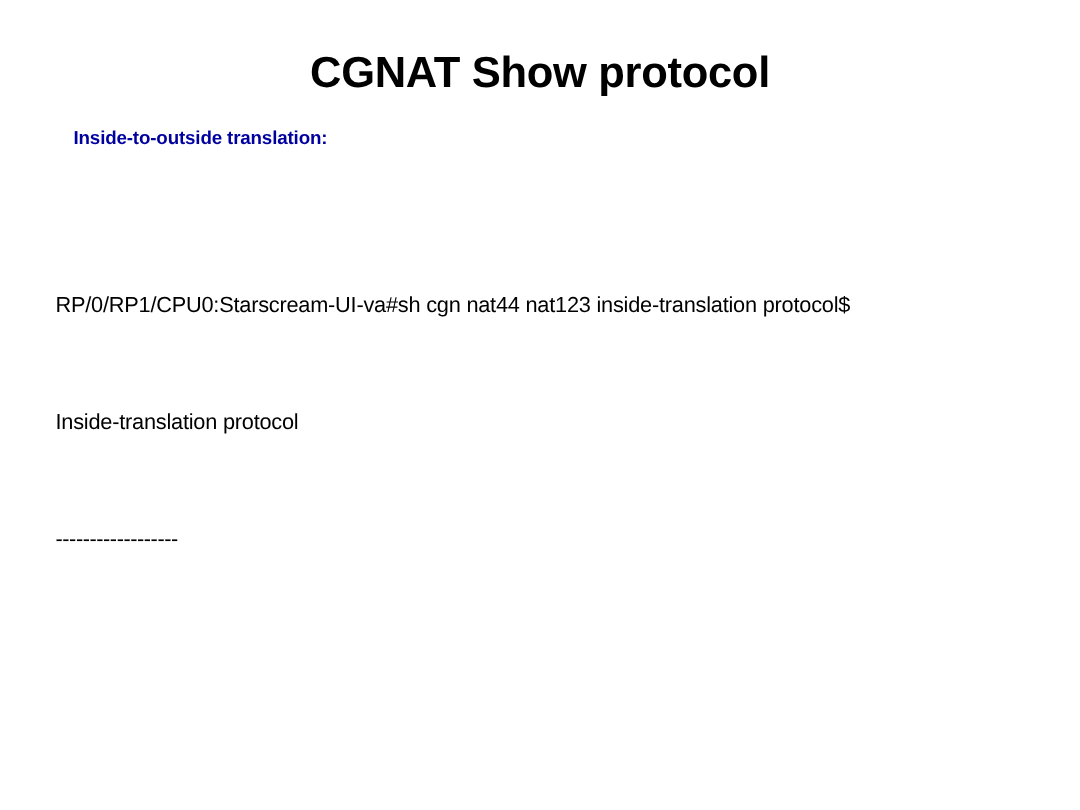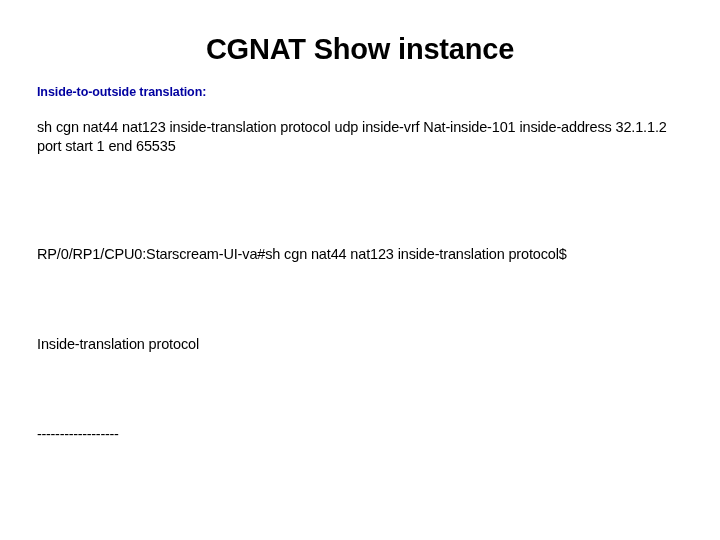--- a/index.html
+++ b/index.html
@@ -46,21 +46,21 @@
     left: 37px;
     width: 648px;
   }
 
   .subheading {
     font-size: 12.5px;
     font-weight: bold;
     color: #0000A0;
     line-height: 16px;
     letter-spacing: -0.1px;
-    margin: 0 0 0 0;
+    margin: 0 0 0 12px;
     white-space: nowrap;
   }
   .spacer-md { height: 18px; }
 
   .cmd-block {
     font-size: 14.5px;
     line-height: 19px;
     color: #000000;
     letter-spacing: -0.15px;
   }
@@ -70,45 +70,43 @@
     line-height: 19.5px;
     color: #000000;
     letter-spacing: -0.15px;
     white-space: pre;
   }
 
   .term-line {
     white-space: pre;
     display: block;
     min-height: 19px;
-    margin-top: 12px;
   }
 
   .rule-short,
   .rule-long {
     display: block;
     white-space: pre;
     overflow: hidden;
     letter-spacing: -0.3px;
   }
 </style>
 </head>
 <body>
 
 <div class="slide">
 
-  <div class="slide-title">CGNAT Show instance</div>
+  <div class="slide-title">CGNAT Show protocol</div>
 
   <div class="body-area">
 
     <div class="subheading">Inside-to-outside translation:</div>
 
     <div class="spacer-md"></div>
 
-    <div class="cmd-block">sh cgn nat44 nat123 inside-translation protocol udp inside-vrf Nat-inside-101 inside-address 32.1.1.2 port start 1 end 65535</div>
 
     <div class="spacer-md"></div>
 
     <div class="term-block">
 
       <span class="term-line">RP/0/RP1/CPU0:Starscream-UI-va#sh cgn nat44 nat123 inside-translation protocol$</span>
 
       <span class="term-line">Inside-translation protocol</span>
 
       <span class="term-line rule-short">------------------</span>

